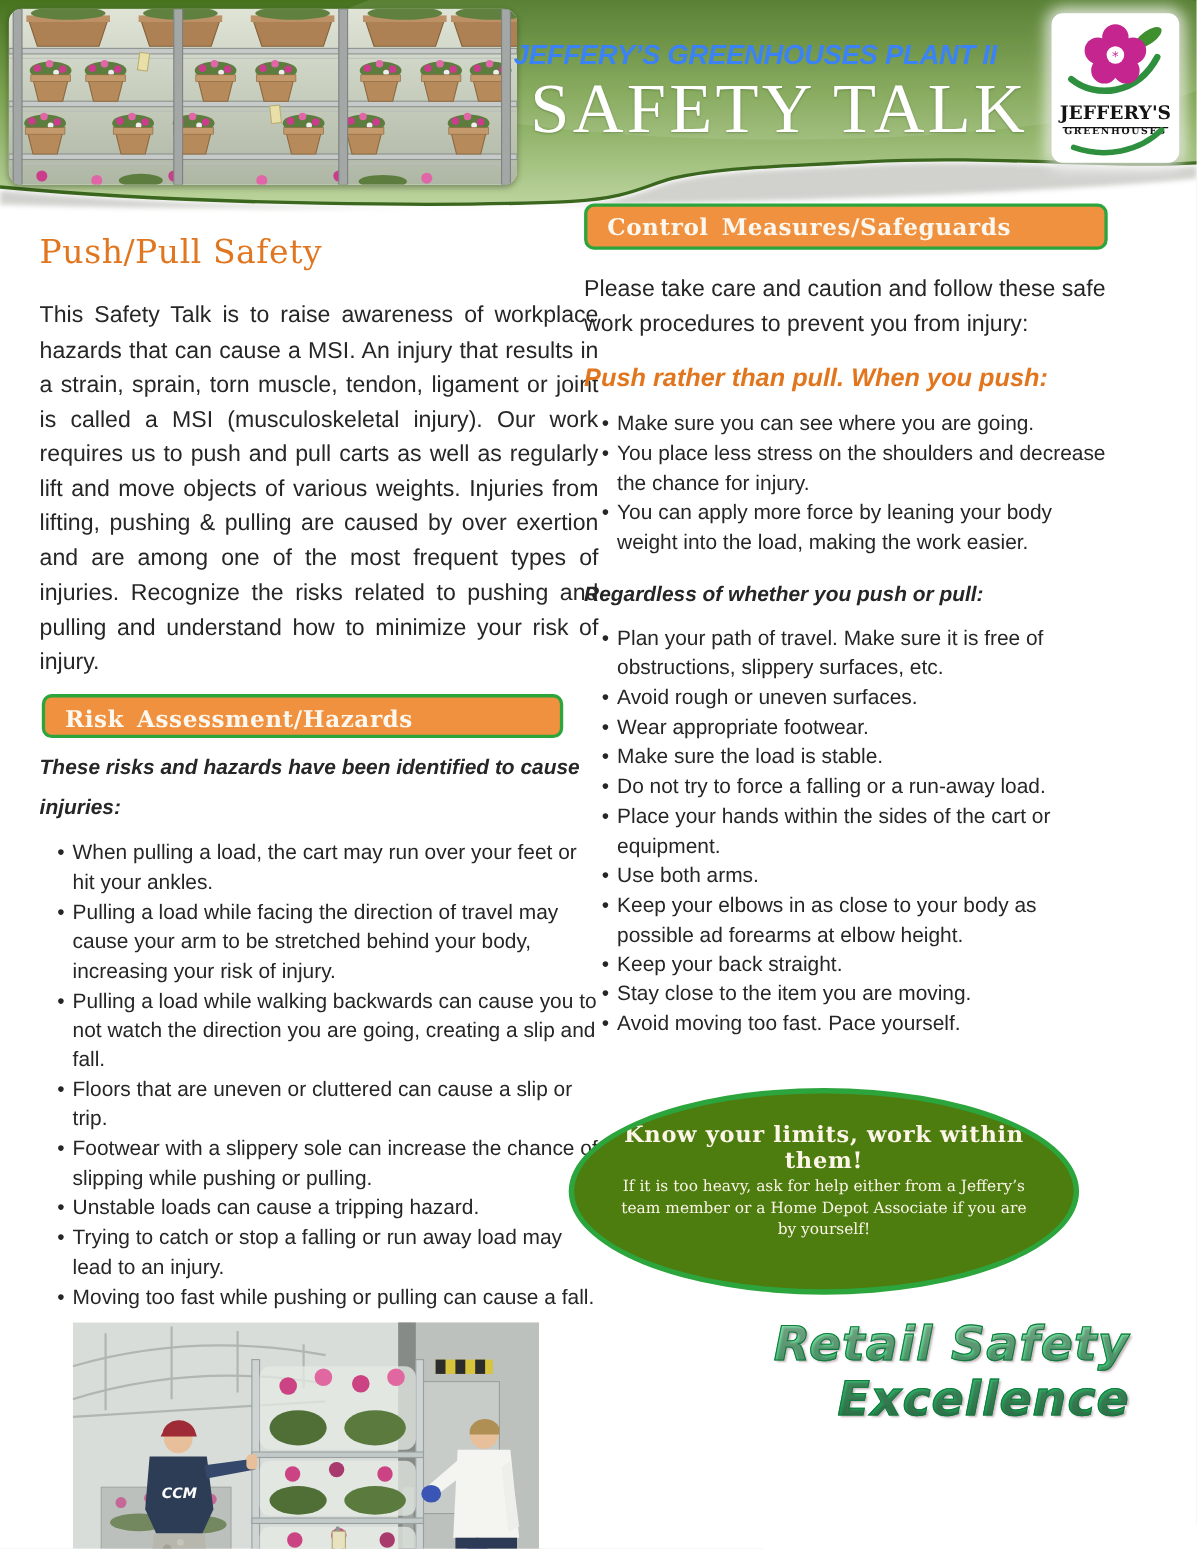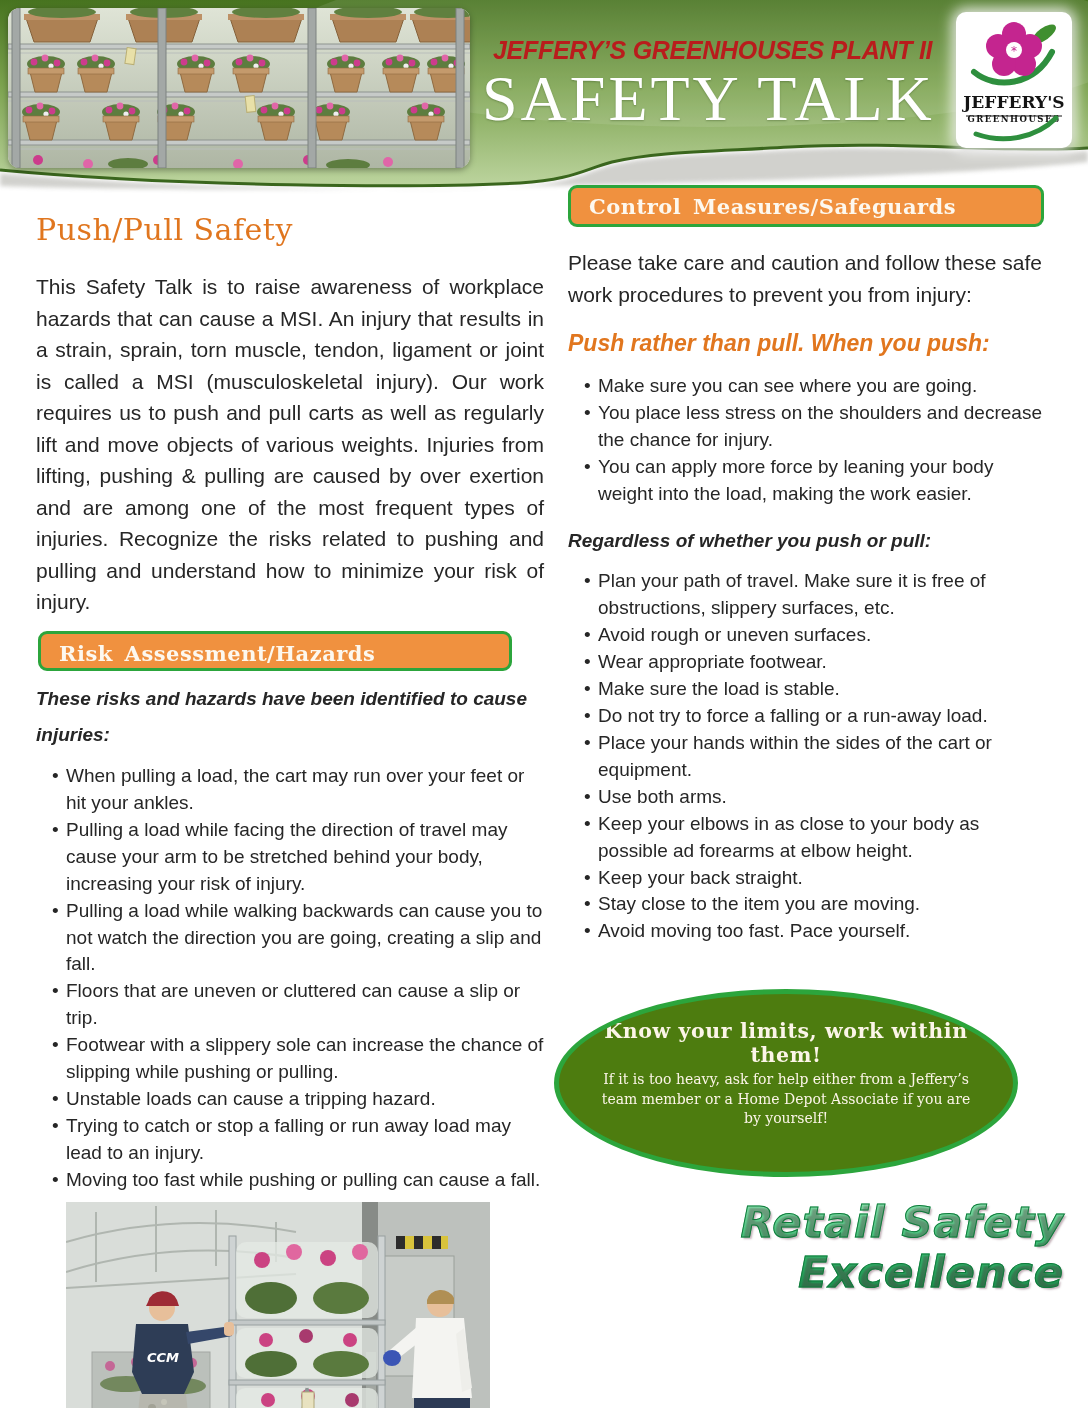--- a/index.html
+++ b/index.html
@@ -4,30 +4,30 @@
 <style>
   html,body{margin:0;padding:0;background:#e8e8e8;}
   .page{position:relative;width:1088px;height:1408px;background:#ffffff;overflow:hidden;
         font-family:"Liberation Sans",sans-serif;color:#262626;margin:0 auto;}
 
   
   .header{position:absolute;left:0;top:0;width:1088px;height:230px;}
   .header svg.bg{position:absolute;left:0;top:0;}
   .photo-shelves{position:absolute;left:8px;top:8px;width:462px;height:160px;border-radius:12px;
         overflow:hidden;box-shadow:inset 0 0 10px 3px rgba(255,255,255,.75), 0 2px 6px rgba(0,0,0,.35);}
-  .org-line{position:absolute;left:493px;top:36px;font-size:25px;font-weight:bold;font-style:italic;
-        color:#b91c1c;letter-spacing:-0.3px;}
+  .org-line{position:absolute;left:467px;top:36px;font-size:25px;font-weight:bold;font-style:italic;
+        color:#3b82f6;letter-spacing:-0.3px;}
   .main-title{position:absolute;left:482px;top:62px;font-family:"Liberation Serif",serif;
         font-size:64px;color:#ffffff;letter-spacing:3px;text-shadow:0 1px 2px rgba(40,70,20,.35);}
   .logo{position:absolute;left:956px;top:12px;width:116px;height:136px;background:#ffffff;
         border-radius:10px;box-shadow:0 0 14px 4px rgba(255,255,255,.85), 0 2px 5px rgba(0,0,0,.25);}
 
   
   .col-left{position:absolute;left:36px;top:212px;width:508px;}
-  .col-right{position:absolute;left:568px;top:185px;width:476px;}
+  .col-right{position:absolute;left:531px;top:185px;width:476px;}
 
   h1.push-pull{margin:0;font-family:"DejaVu Serif",serif;font-weight:normal;font-size:30px;
         color:#E0761F;letter-spacing:.5px;}
   p.body{margin:24px 0 0 0;font-size:21px;line-height:1.5;}
   p.just{text-align:justify;}
   .banner{height:40px;line-height:40px;background:#F0913F;border:3px solid #2CA53C;border-radius:9px;
         font-family:"DejaVu Serif",serif;font-weight:bold;font-size:21px;color:#FDF8EF;
         padding-left:18px;letter-spacing:.5px;word-spacing:4px;box-sizing:border-box;}
   .banner.left-b{margin:13px 0 0 2px;width:474px;}
   .banner.right-b{margin:0;width:476px;height:42px;line-height:37px;}

